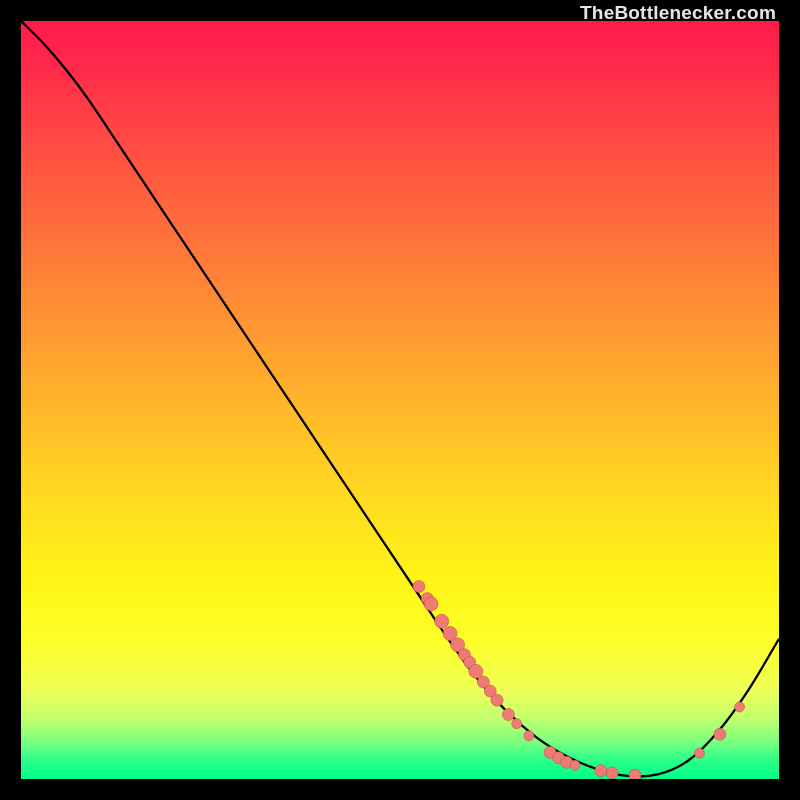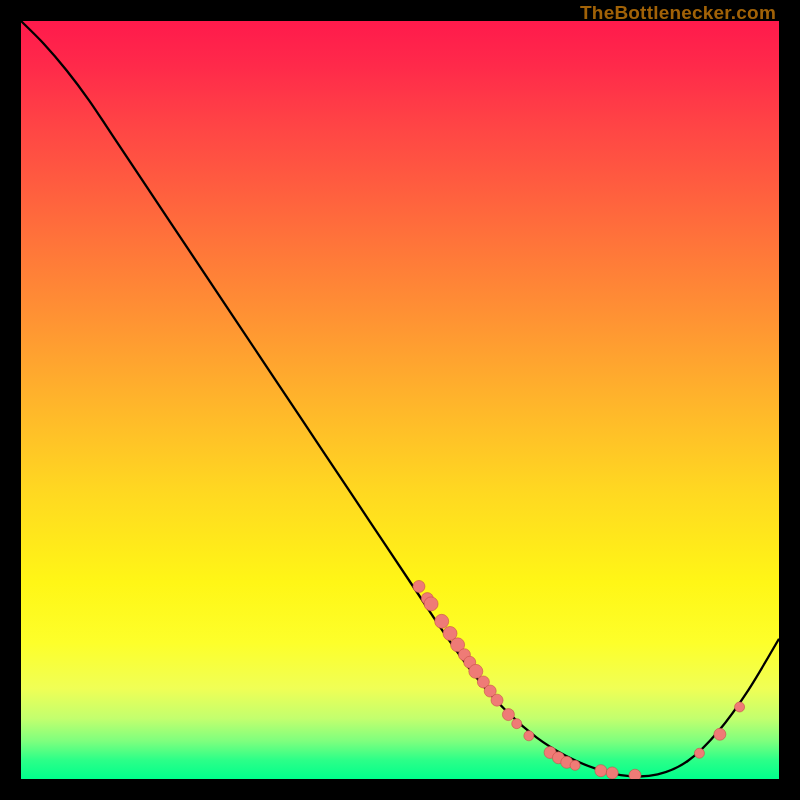--- a/index.html
+++ b/index.html
@@ -41,21 +41,21 @@
     );
   }
   .chart-layer {
     position: absolute;
     inset: 0;
   }
   .watermark {
     position: absolute;
     top: 2px;
     right: 24px;
-    color: #a16207;
+    color: #e5e5e5;
     font-size: 19px;
     font-weight: 600;
     letter-spacing: 0.2px;
     user-select: none;
   }
 </style>
 </head>
 <body>
 
 <div class="frame">

